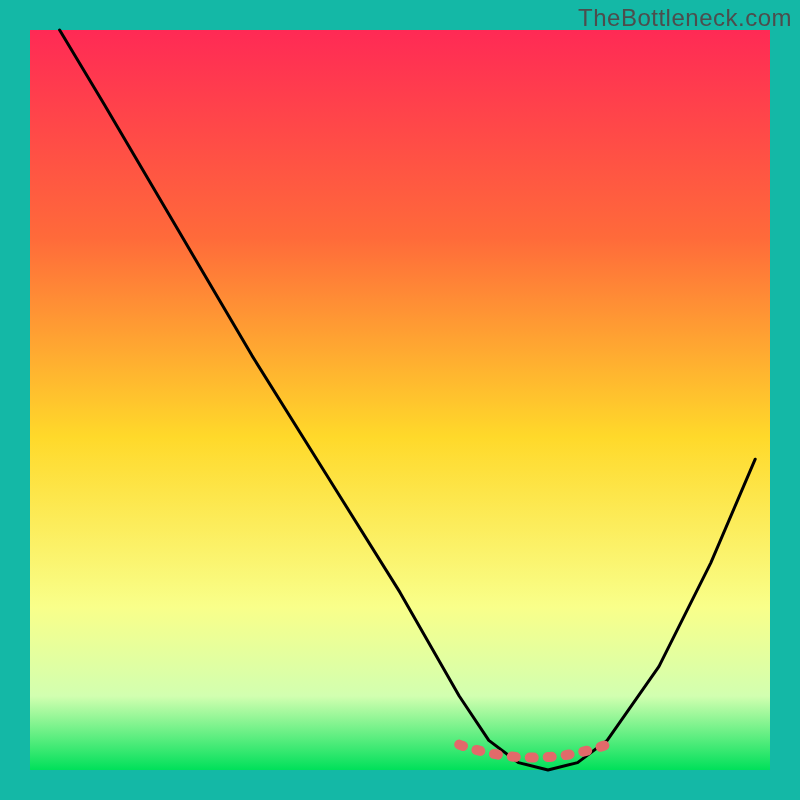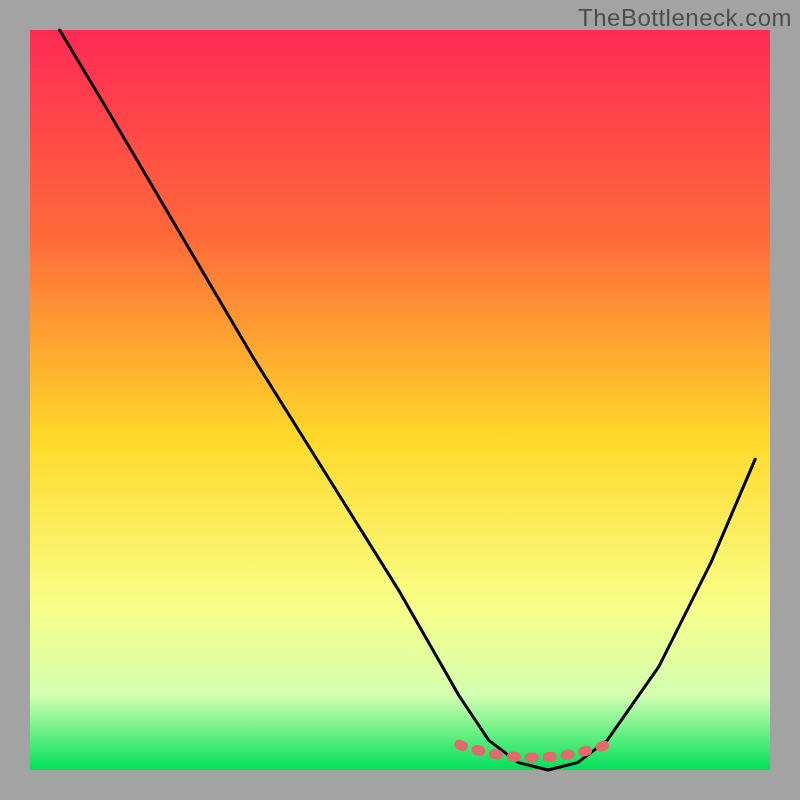--- a/index.html
+++ b/index.html
@@ -8,21 +8,21 @@
     width: 800px;
     height: 800px;
     background: #000;
     overflow: hidden;
     font-family: Arial, Helvetica, sans-serif;
   }
   .frame {
     position: relative;
     width: 800px;
     height: 800px;
-    background: #a3a3a3;
+    background: #14b8a6;
   }
   .watermark {
     position: absolute;
     top: 4px;
     right: 8px;
     color: #4d4d4d;
     font-size: 24px;
     font-weight: 400;
     letter-spacing: 0.5px;
     z-index: 10;

